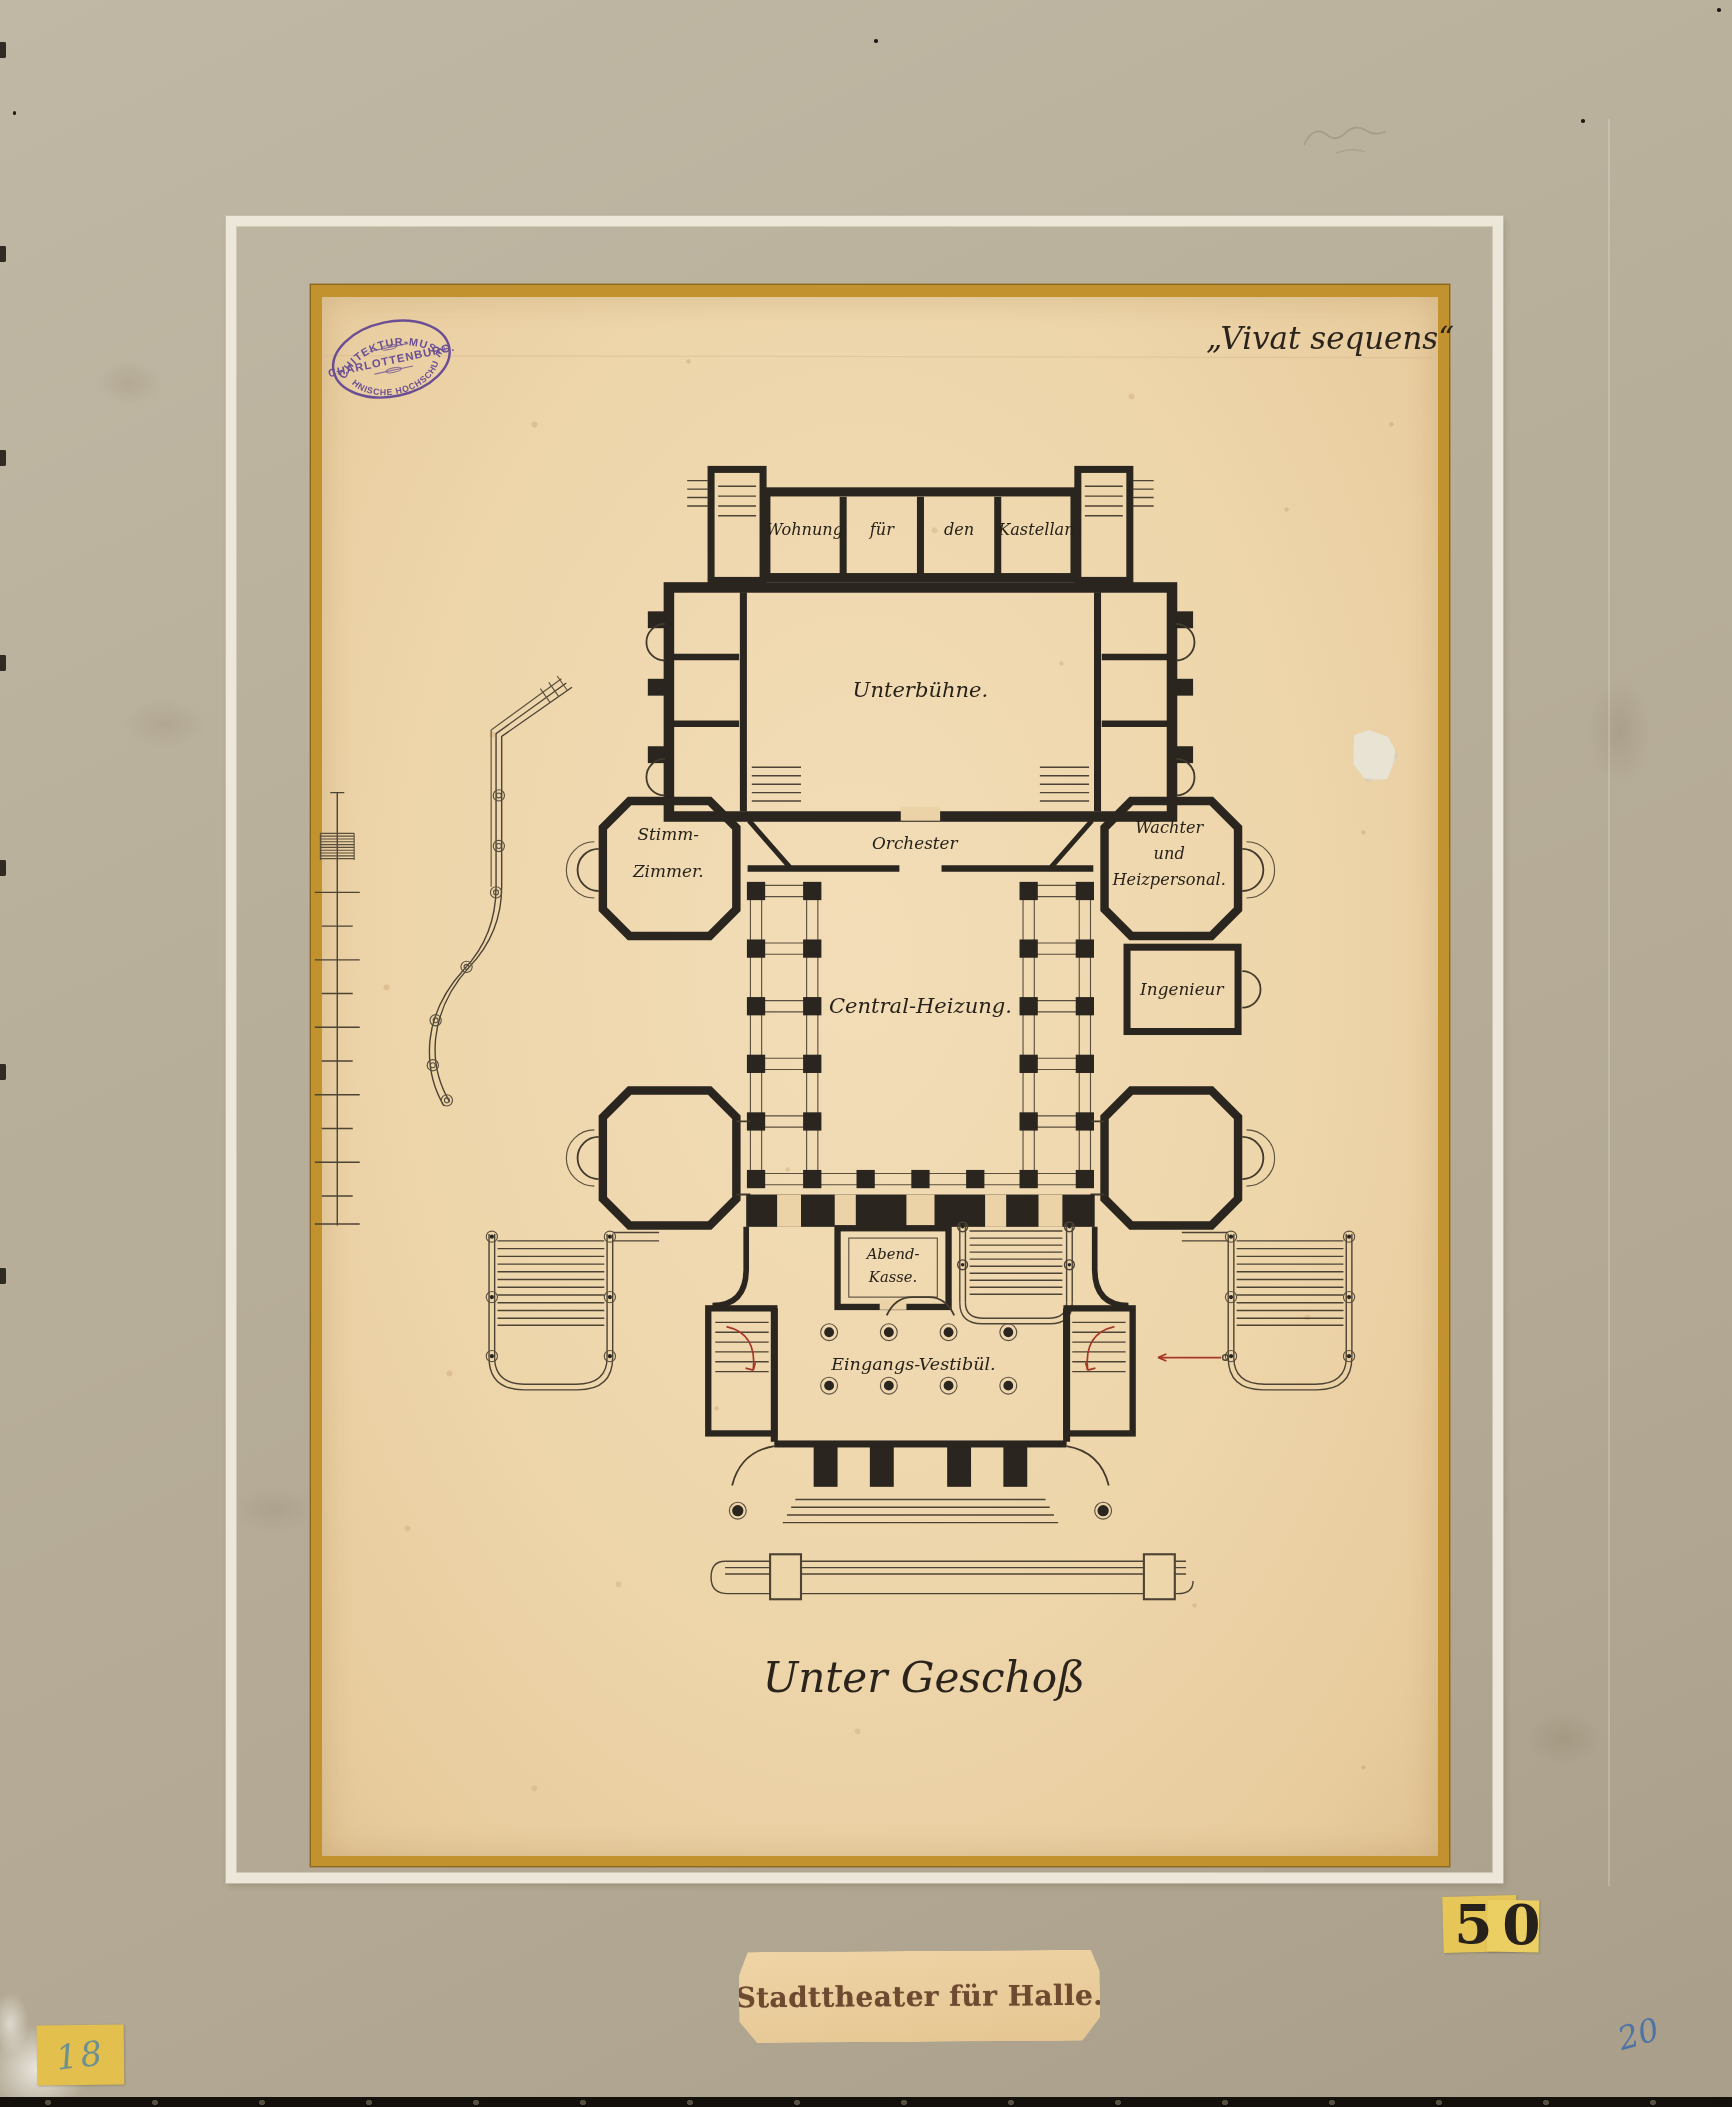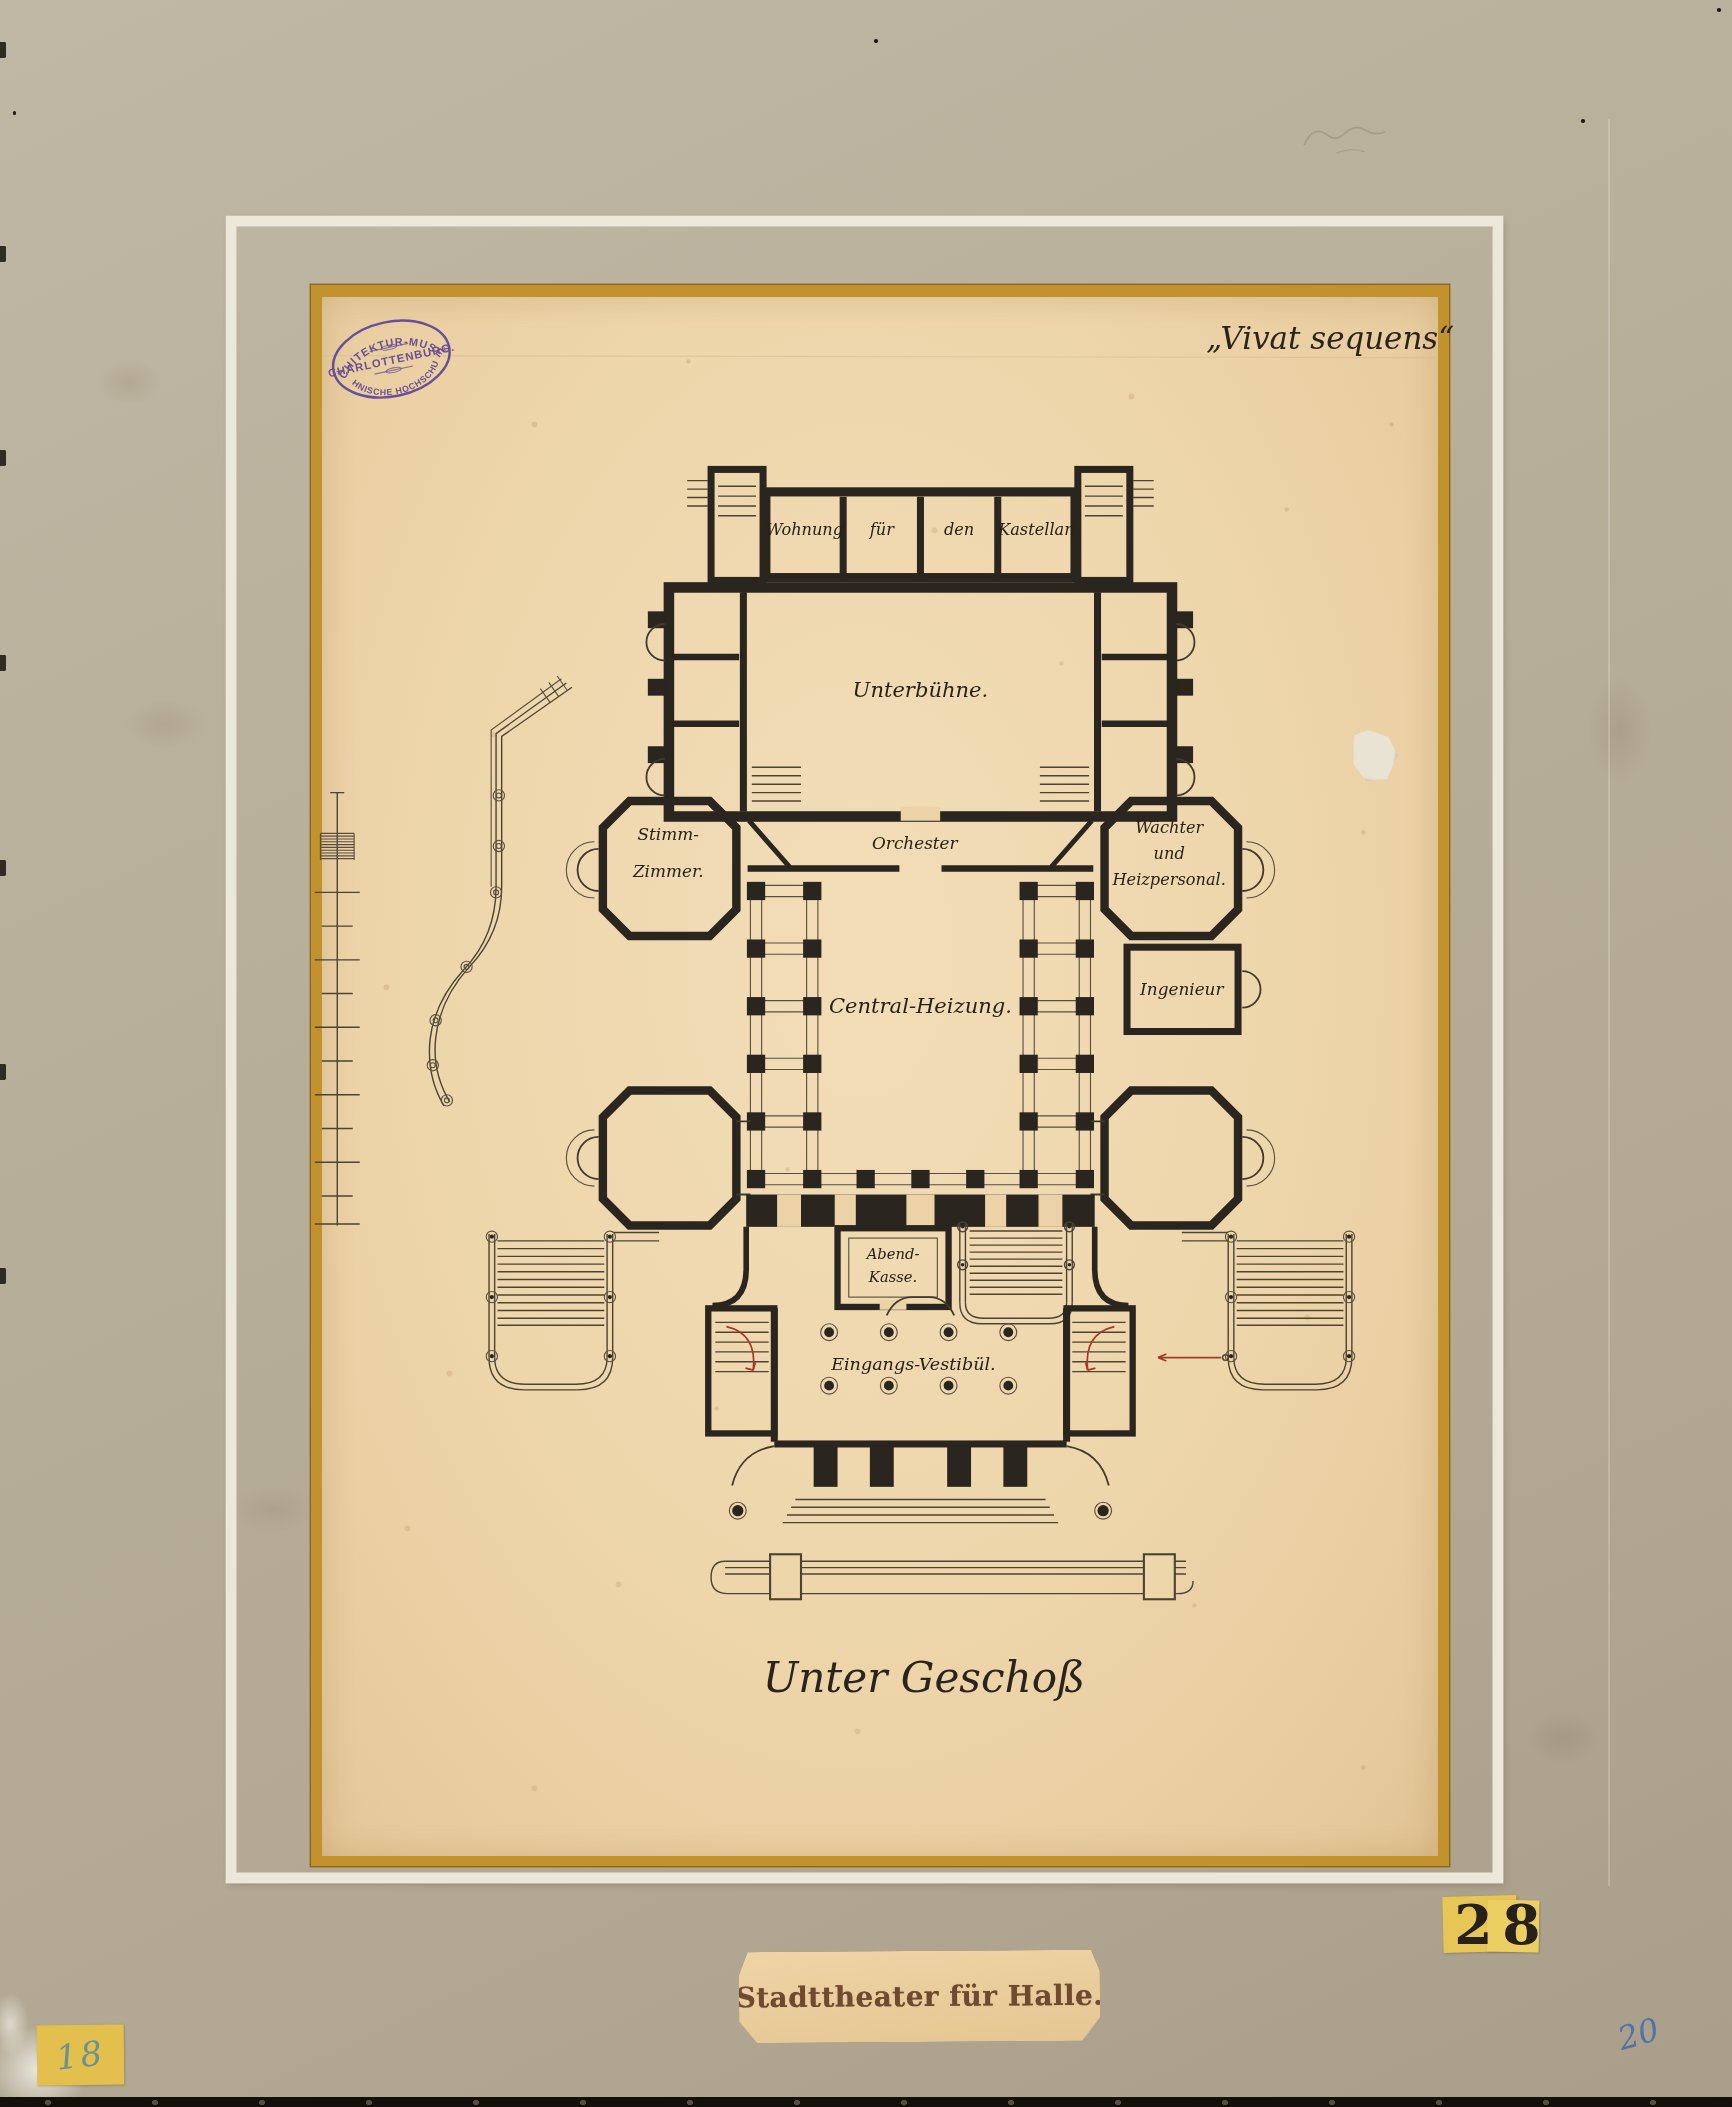--- a/index.html
+++ b/index.html
@@ -439,21 +439,21 @@
 <div class="chip"></div>
 <div class="crease-mat"></div>
 
 <div class="title-label">
   <span class="title-text">Stadttheater für Halle.</span>
 </div>
 
 <div class="inv41">
   <div class="slip slip-a"></div>
   <div class="slip slip-b"></div>
-  <span class="inv41-text">28</span>
+  <span class="inv41-text">50</span>
 </div>
 
 <div class="corner18">
   <span>18</span>
 </div>
 
 <div class="pencil20">
   <span>20</span>
 </div>
 

